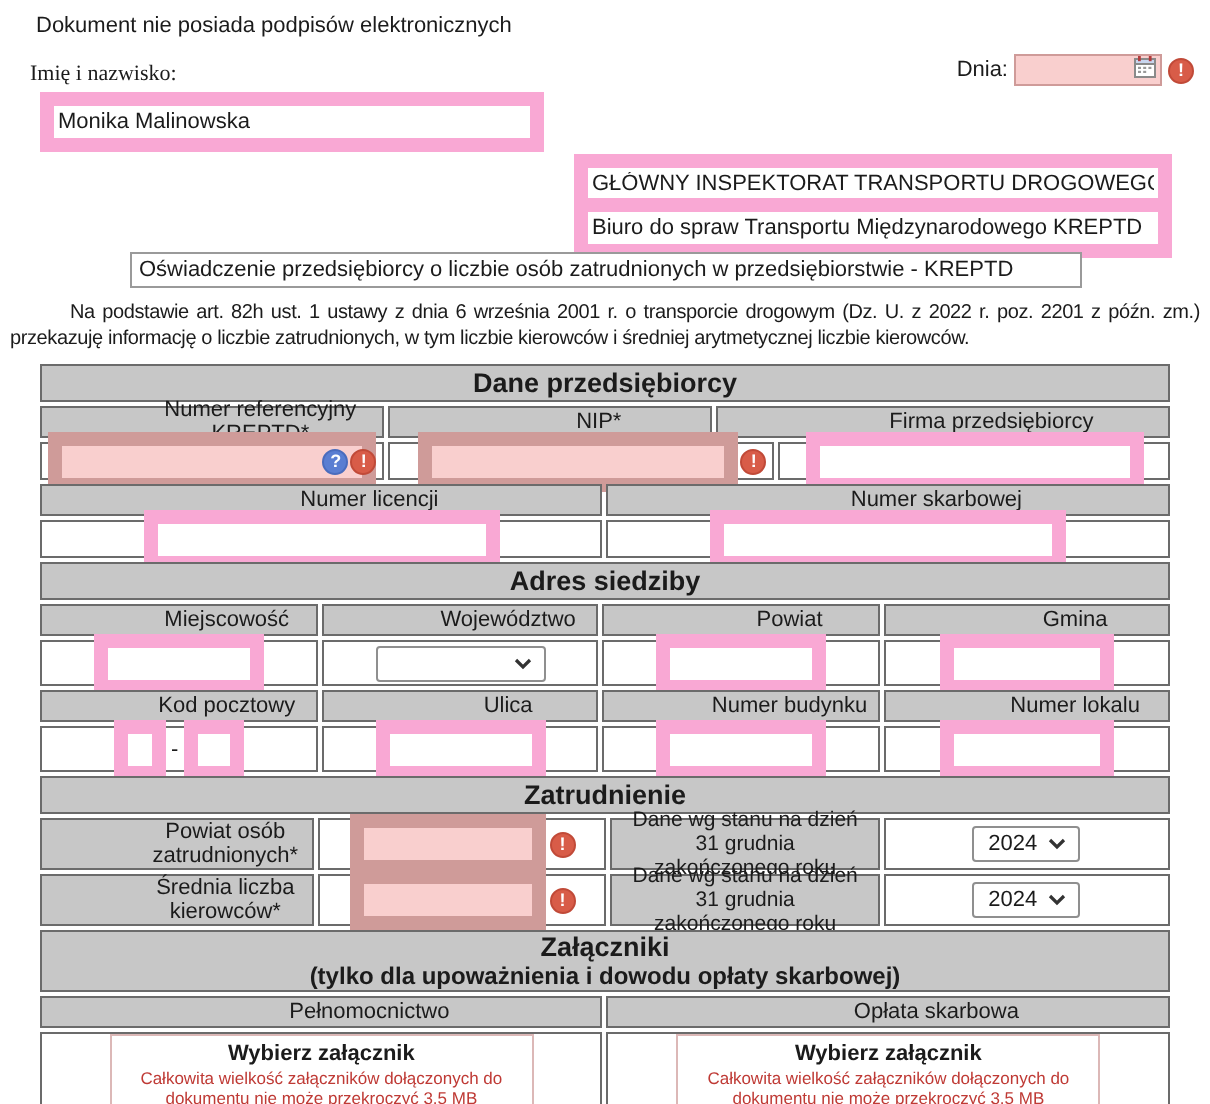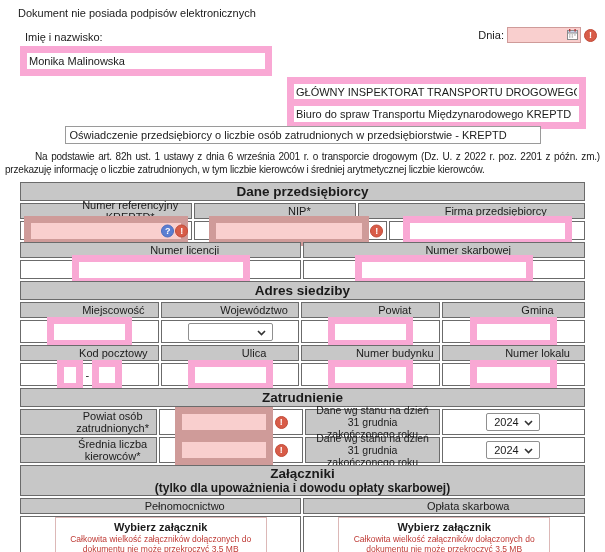--- a/index.html
+++ b/index.html
@@ -24,21 +24,21 @@
 
   
   .sel {
     box-sizing:border-box; height:18px; border:1px solid #8f8f8f; border-radius:2px; background:#fff;
     display:inline-flex; align-items:center; justify-content:center; gap:5px; padding:0 6px;
     font-size:11px; cursor:default;
   }
 
   
   .notice { left:18px; top:7px; }
-  .name-label { left:25px; top:31px; }
+  .name-label { left:15px; top:31px;font-family:Liberation Serif, serif; }
   .name-input { left:20px; top:46px; width:252px; }
   .date-row { right:8px; top:27px; display:flex; align-items:center; gap:3px; }
   .date-input { width:74px; display:inline-flex; align-items:center; justify-content:flex-end;
                 box-sizing:border-box; height:16px; background:#f9cfce; border:1px solid #cf9b99; padding:0 2px; }
   .office-box { left:287px; width:299px; }
   .office-1 { top:77px; } .office-2 { top:99px; }
 
   
   .content { position:absolute; left:0; top:126px; width:605px; }
   .title-box { box-sizing:border-box; margin:0 auto; width:476px; border:1px solid #9a9a9a;

